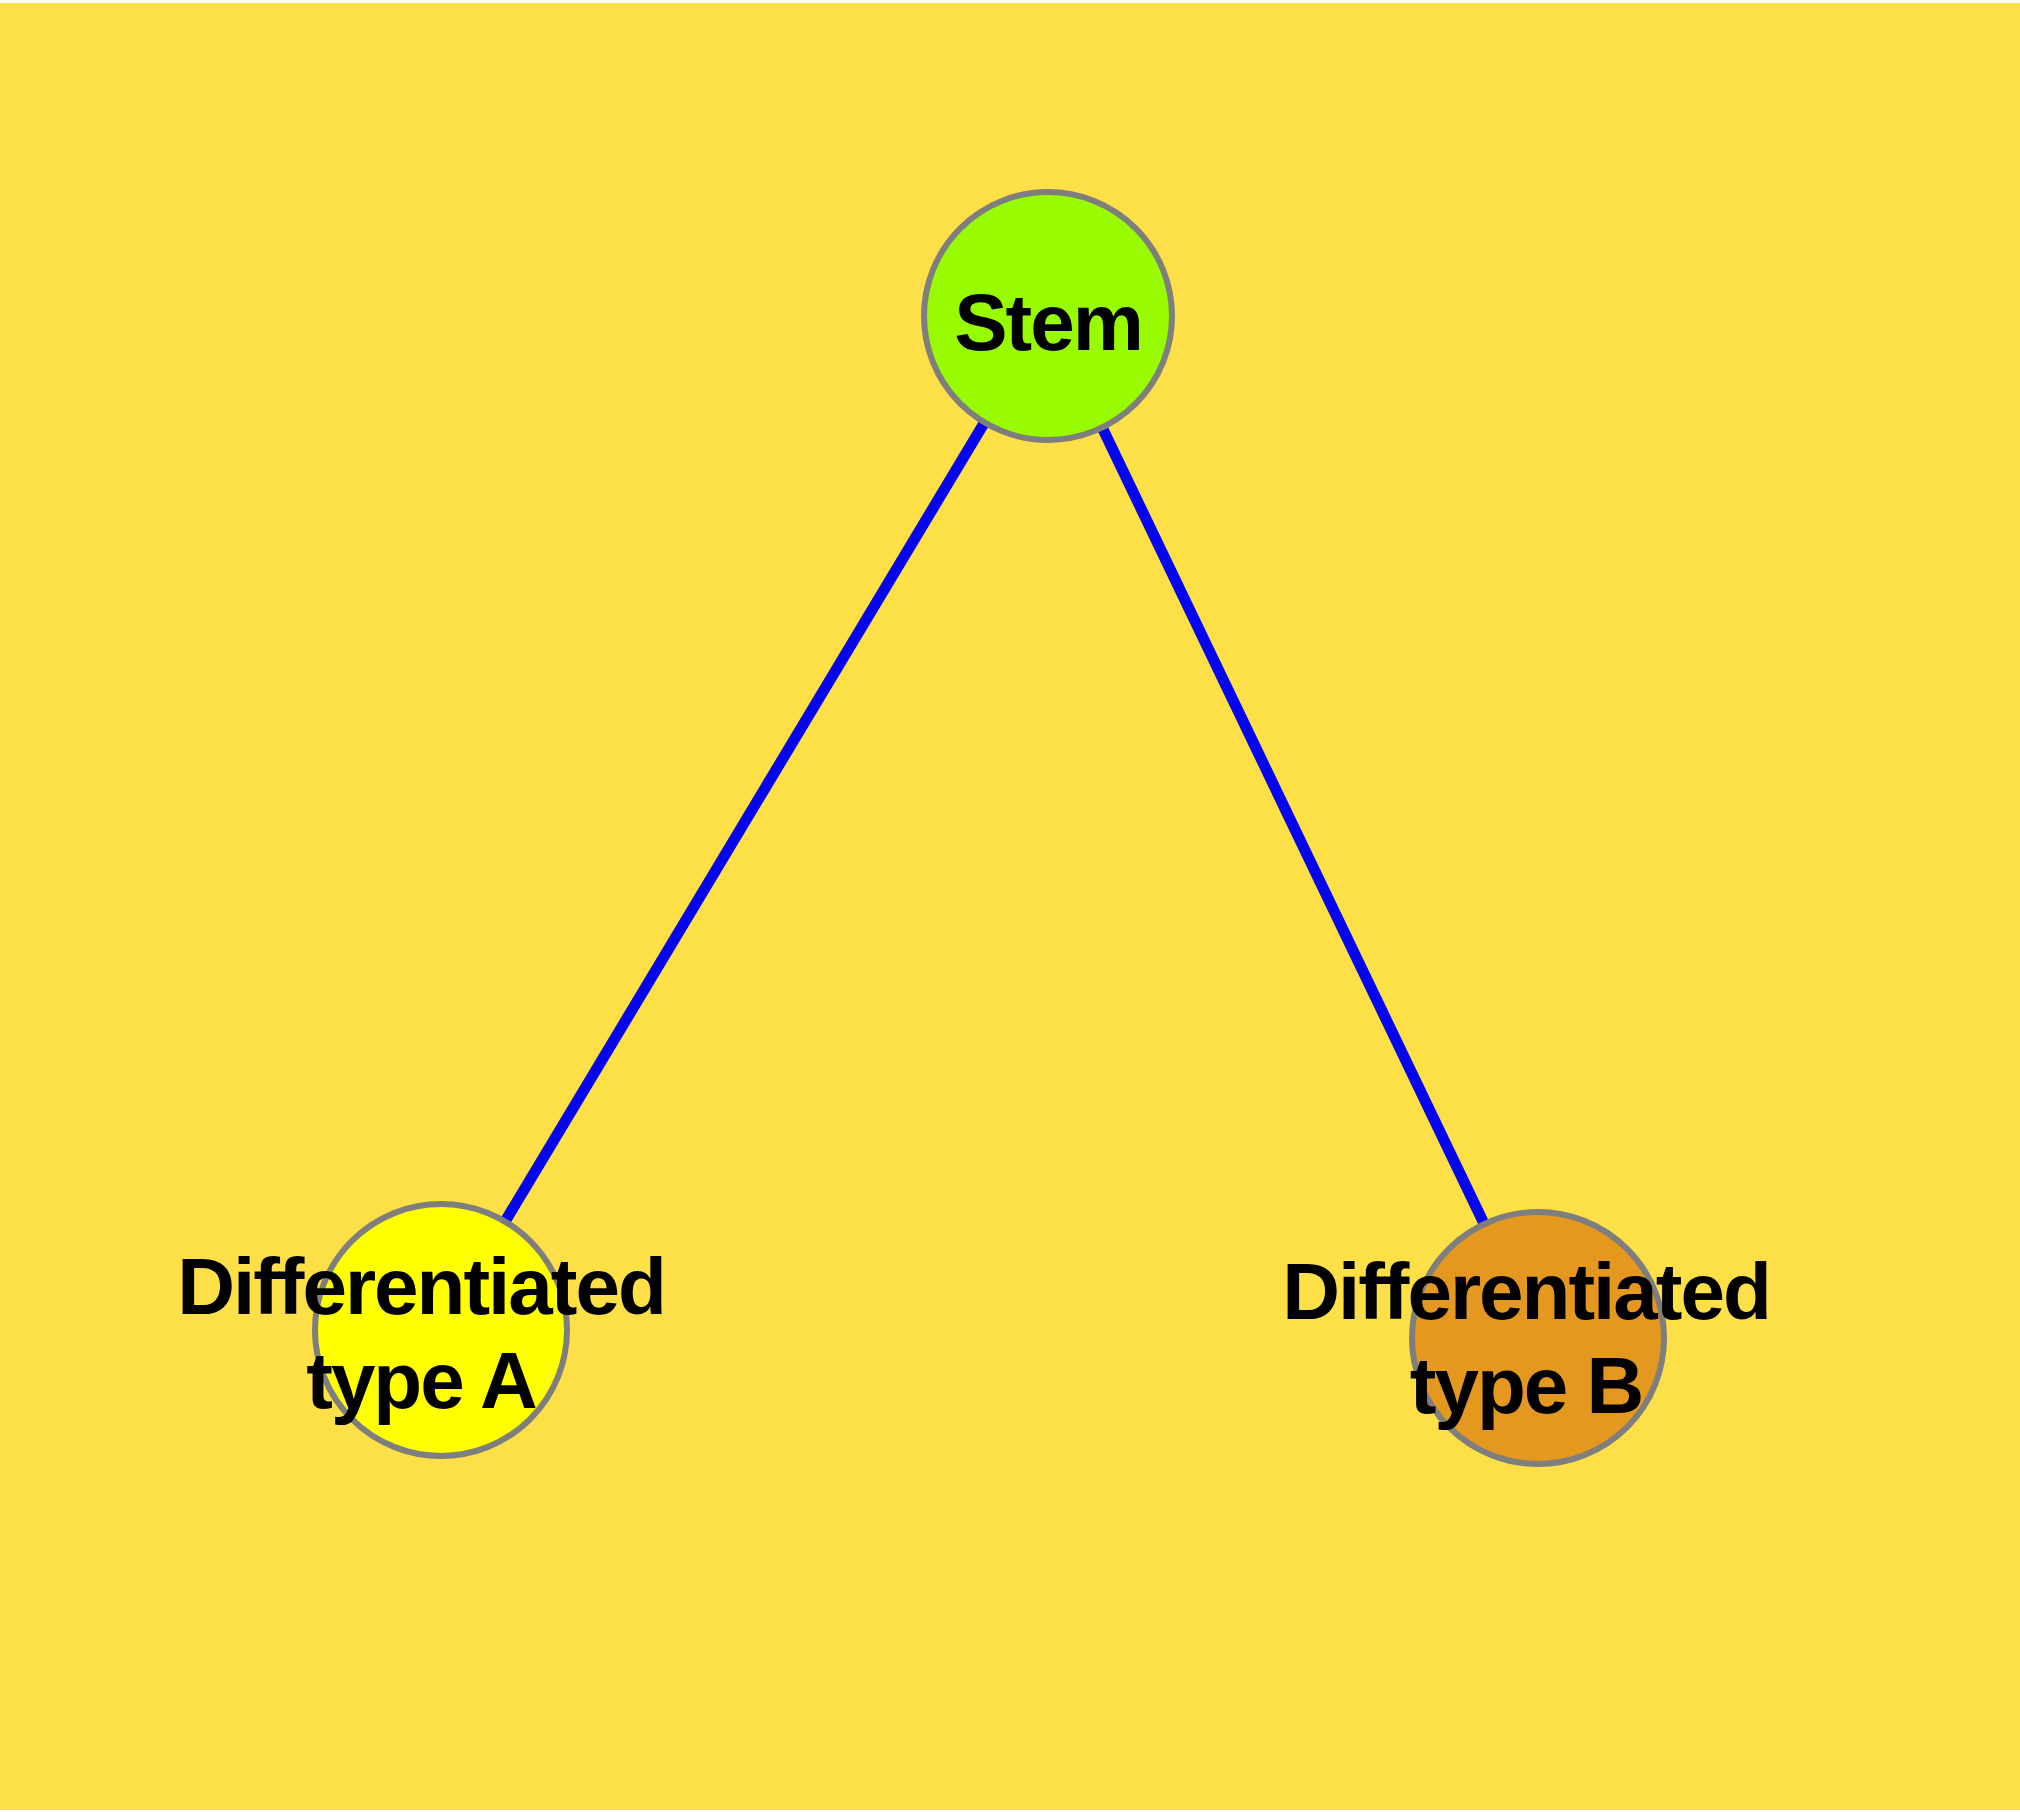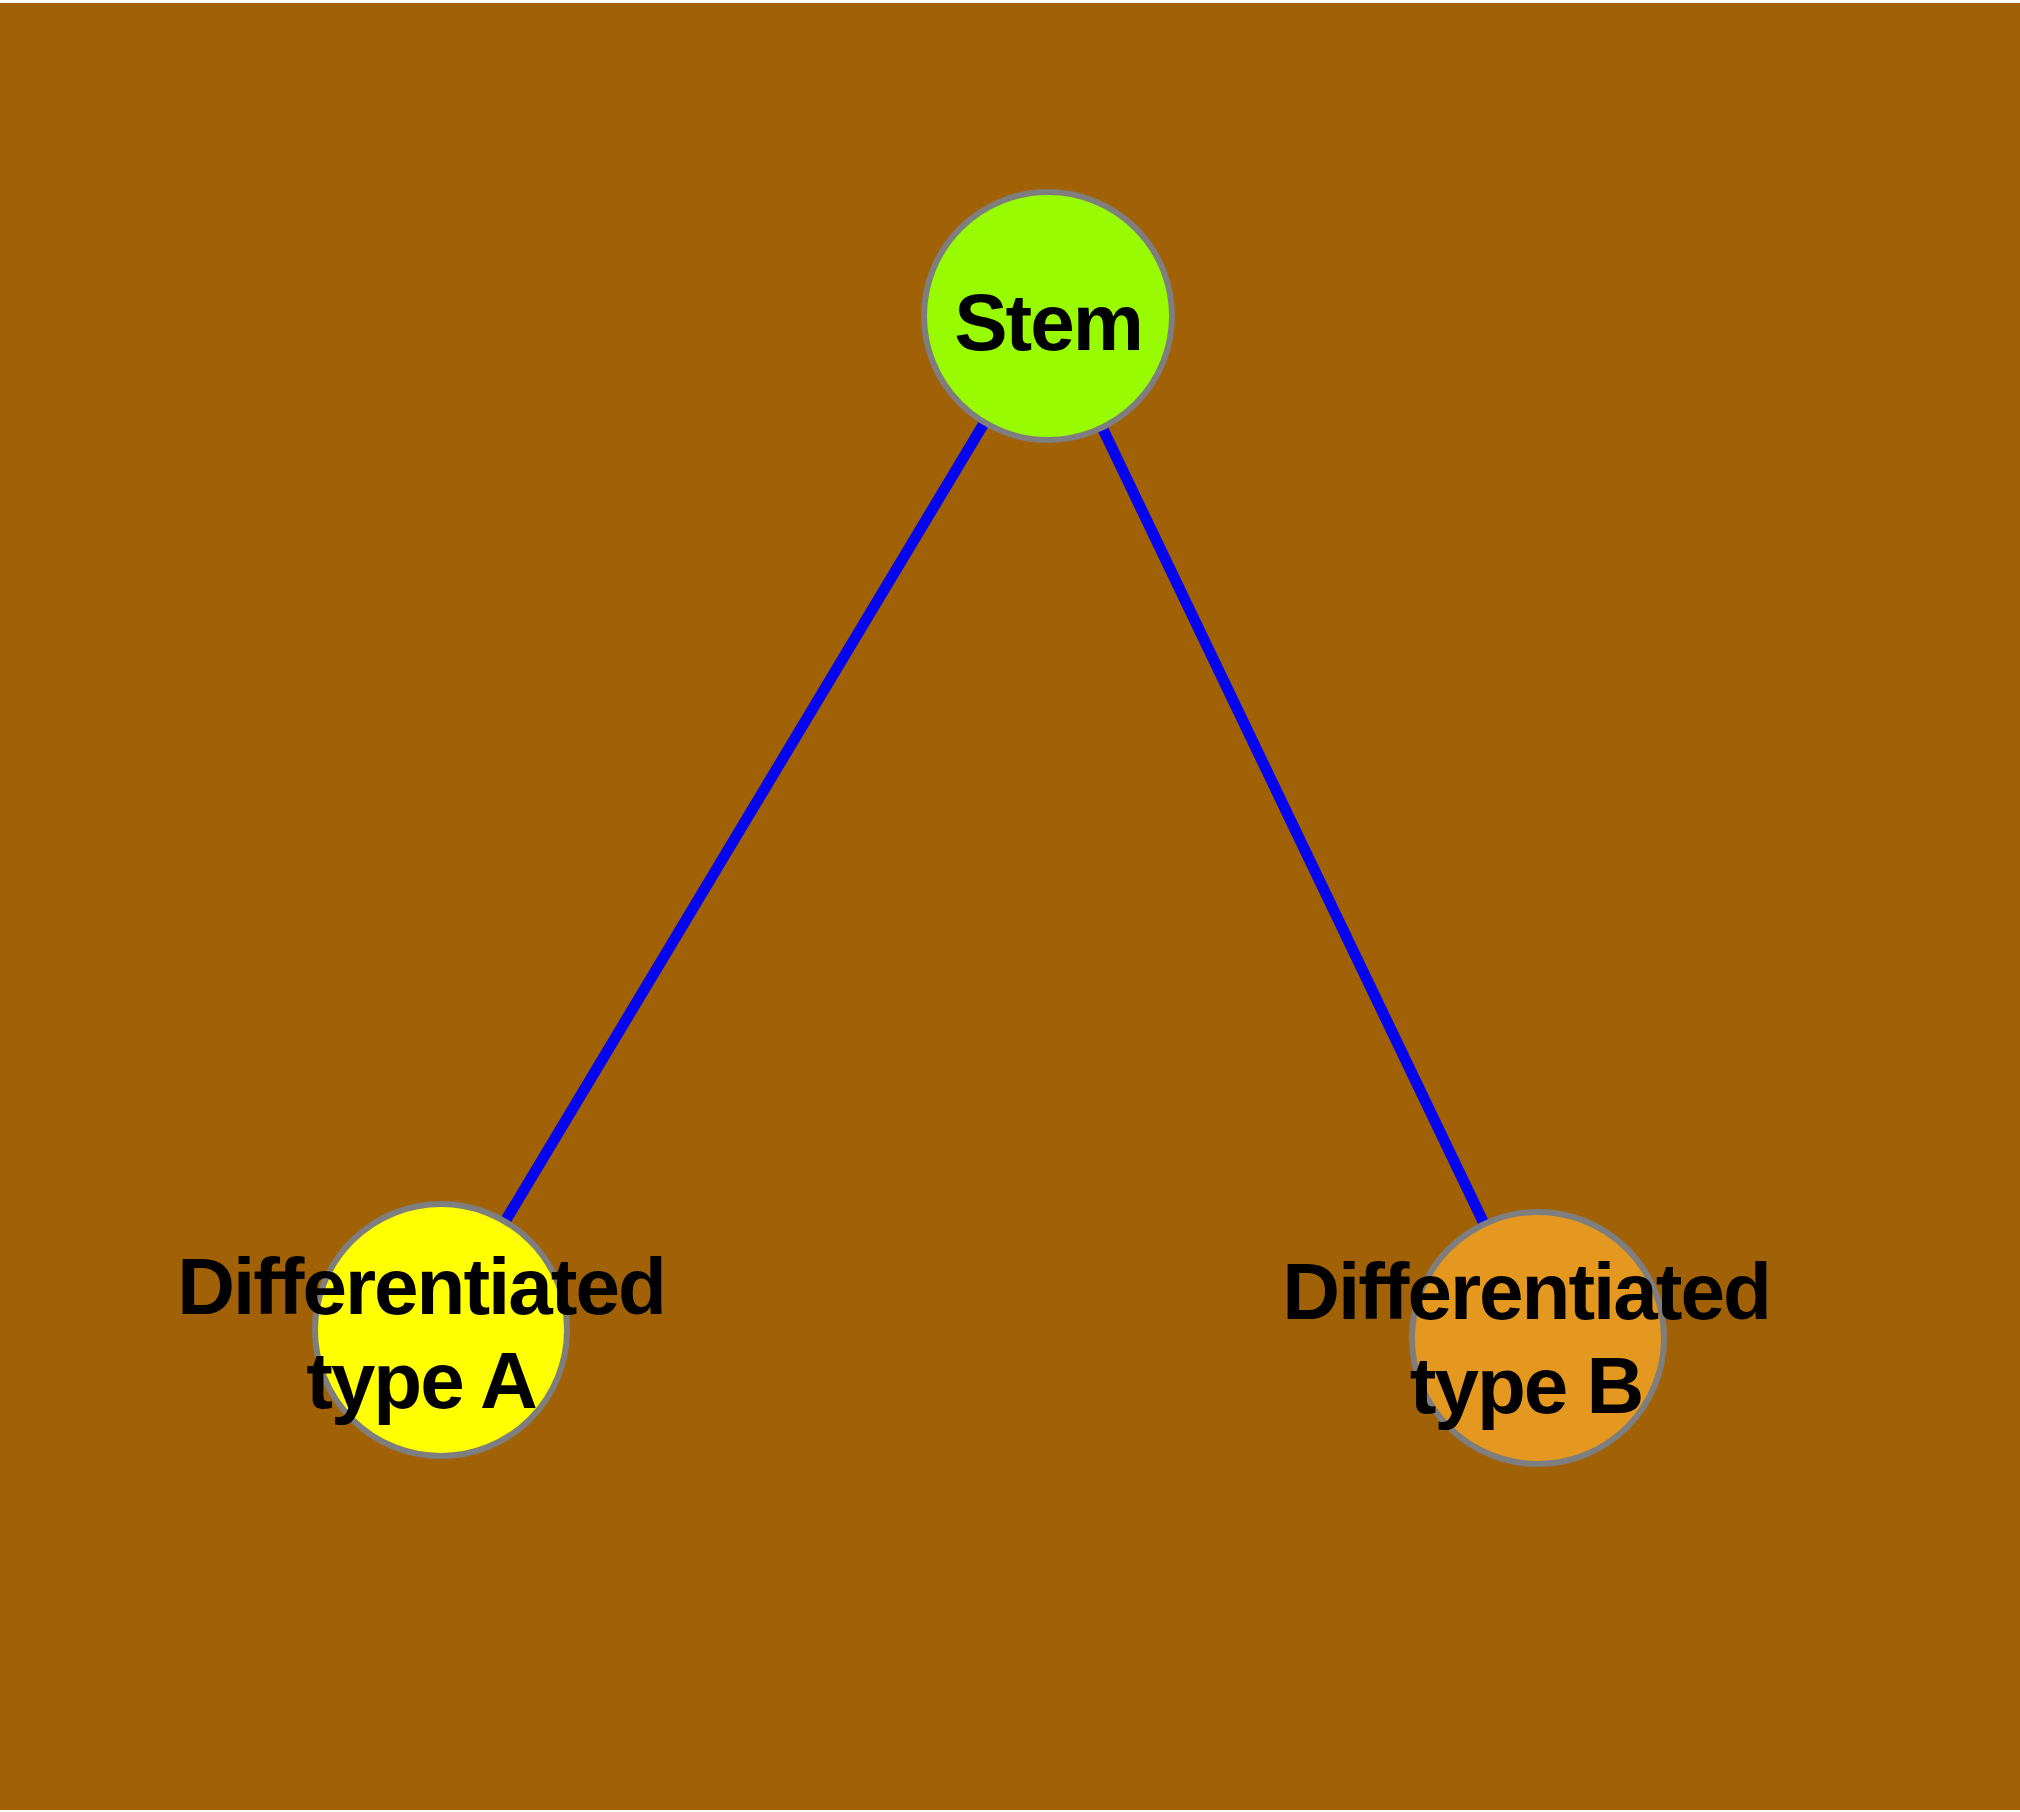--- a/index.html
+++ b/index.html
@@ -45,21 +45,21 @@
     font-size: 80px;
     line-height: 1.18;
     letter-spacing: -0.025em;
     text-align: center;
     white-space: pre-line;
   }
 </style>
 </head>
 <body>
 
-<div id="canvas" style="background: #a16207;">
+<div id="canvas" style="background: #fde047;">
   <svg id="edge-layer" viewBox="0 0 2384 2138" xmlns="http://www.w3.org/2000/svg">
     <line class="edge" id="edge-0" x1="1237" y1="370" x2="520" y2="1565" stroke="#0404ef"></line>
     <line class="edge" id="edge-1" x1="1237" y1="370" x2="1815" y2="1575" stroke="#0404ef"></line>
   </svg>
 
   <div class="node" id="node-0" style="left: 921px; top: 186px; width: 254px; height: 254px; background: rgb(153, 251, 1); border-color: rgb(126, 126, 126);"></div>
   <div class="node" id="node-1" style="left: 312px; top: 1198px; width: 258px; height: 258px; background: rgb(255, 255, 0); border-color: rgb(126, 126, 126);"></div>
   <div class="node" id="node-2" style="left: 1409px; top: 1206px; width: 258px; height: 258px; background: rgb(229, 152, 31); border-color: rgb(126, 126, 126);"></div>
 
   <div class="node-label" id="label-0" style="left: 1048px; top: 320px;">Stem</div>

